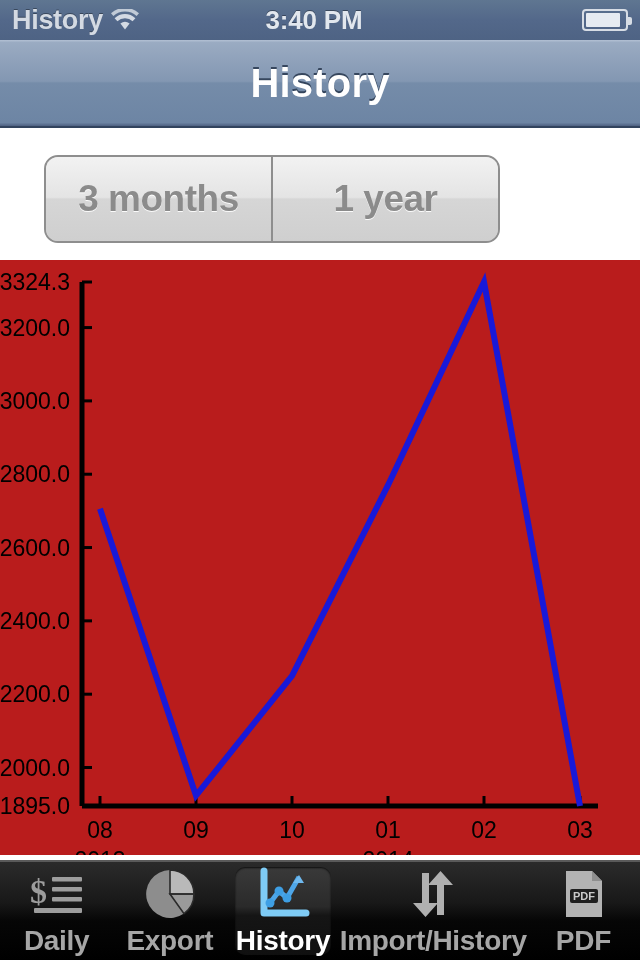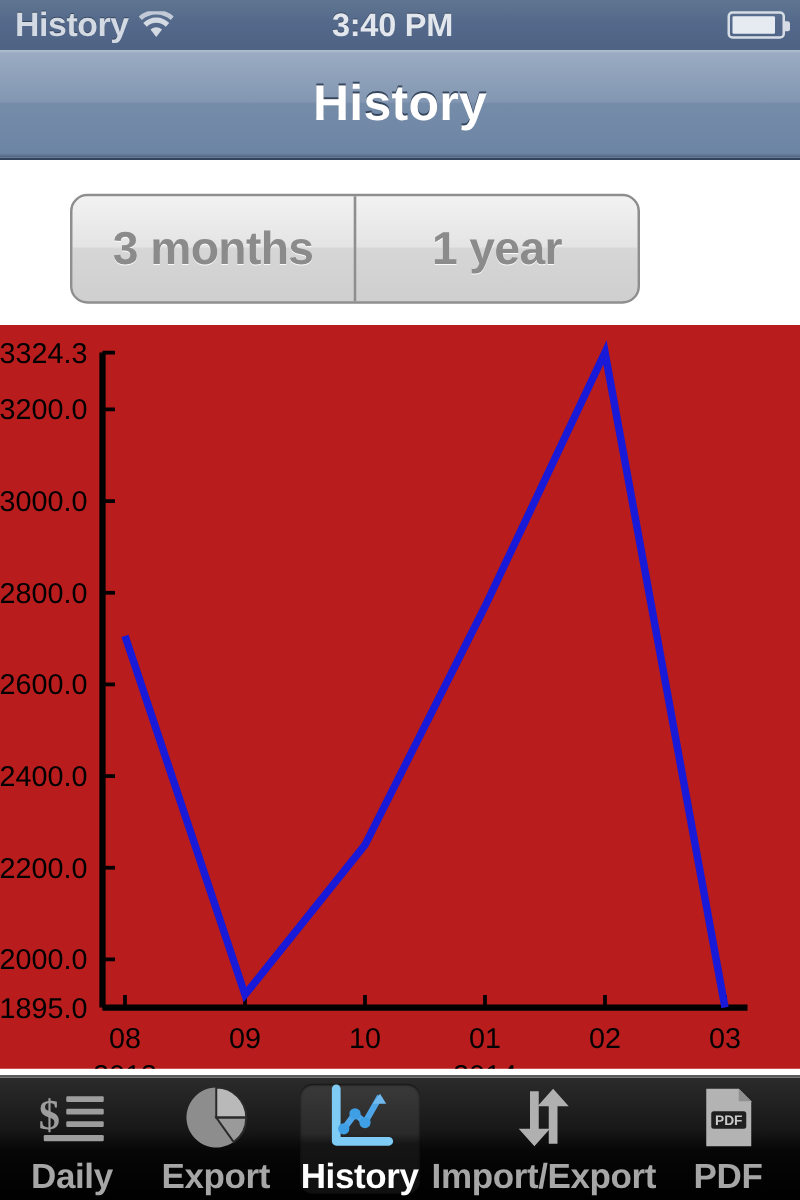--- a/index.html
+++ b/index.html
@@ -108,21 +108,21 @@
     color: #ffffff;
     font-size: 40px;
     font-weight: bold;
     letter-spacing: 0.2px;
     text-shadow: 0 -2px 0 rgba(40,55,78,.85);
   }
 
   
   .seg-wrap {
     position: absolute;
-    top: 155px; left: 56px;
+    top: 155px; left: 44px;
     width: 456px; height: 88px;
   }
   .segmented {
     width: 100%; height: 100%;
     display: flex;
     border-radius: 14px;
     overflow: hidden;
     border: 2px solid #8e8e8e;
     box-sizing: border-box;
     box-shadow: 0 1px 1px rgba(255,255,255,.75);
@@ -353,21 +353,21 @@
     <div class="tab">
       <span class="tab-hit"></span>
       <span class="tab-icon">
         <svg viewBox="0 0 58 58" width="58" height="58" aria-hidden="true">
           <g fill="#b0b0b0">
             <path d="M18 8 L18 38 L9 38 L21.5 52 L34 38 L25 38 L25 8 Z"></path>
             <path d="M40 50 L40 20 L49 20 L36.5 6 L24 20 L33 20 L33 50 Z"></path>
           </g>
         </svg>
       </span>
-      <span class="tab-label">Import/Export</span>
+      <span class="tab-label">Import/History</span>
     </div>
 
     <div class="tab">
       <span class="tab-hit"></span>
       <span class="tab-icon">
         <svg viewBox="0 0 58 58" width="58" height="58" aria-hidden="true">
           <g>
             <path d="M12 6 L38 6 L48 16 L48 52 L12 52 Z" fill="#b3b3b3"></path>
             <path d="M38 6 L48 16 L38 16 Z" fill="#8f8f8f"></path>
             <rect x="16" y="24" width="28" height="14" rx="2" fill="#1f1f1f"></rect>

